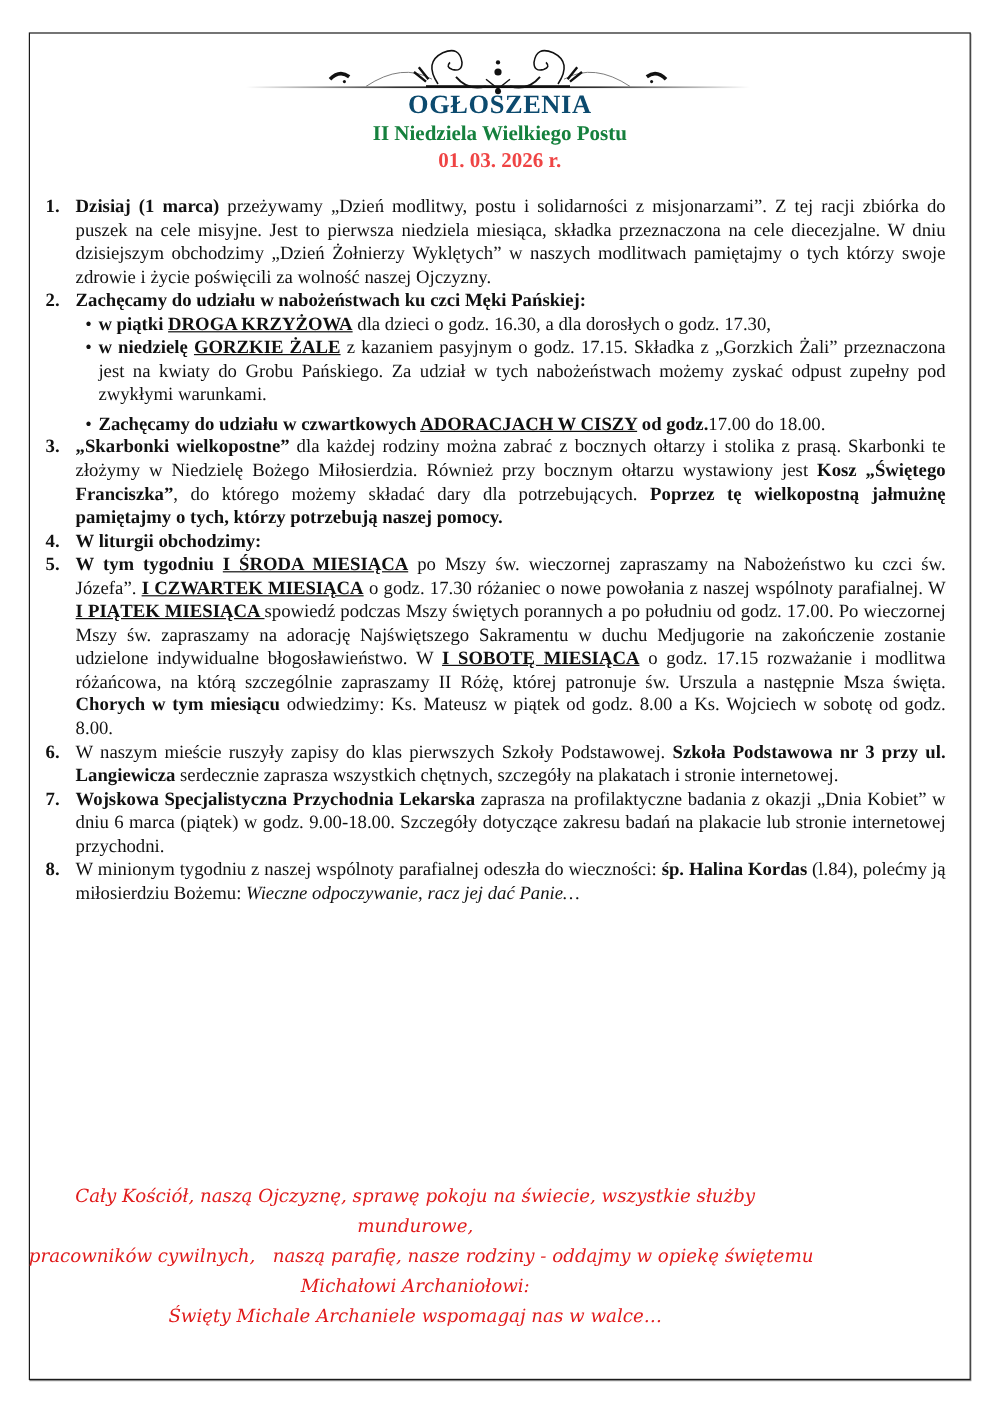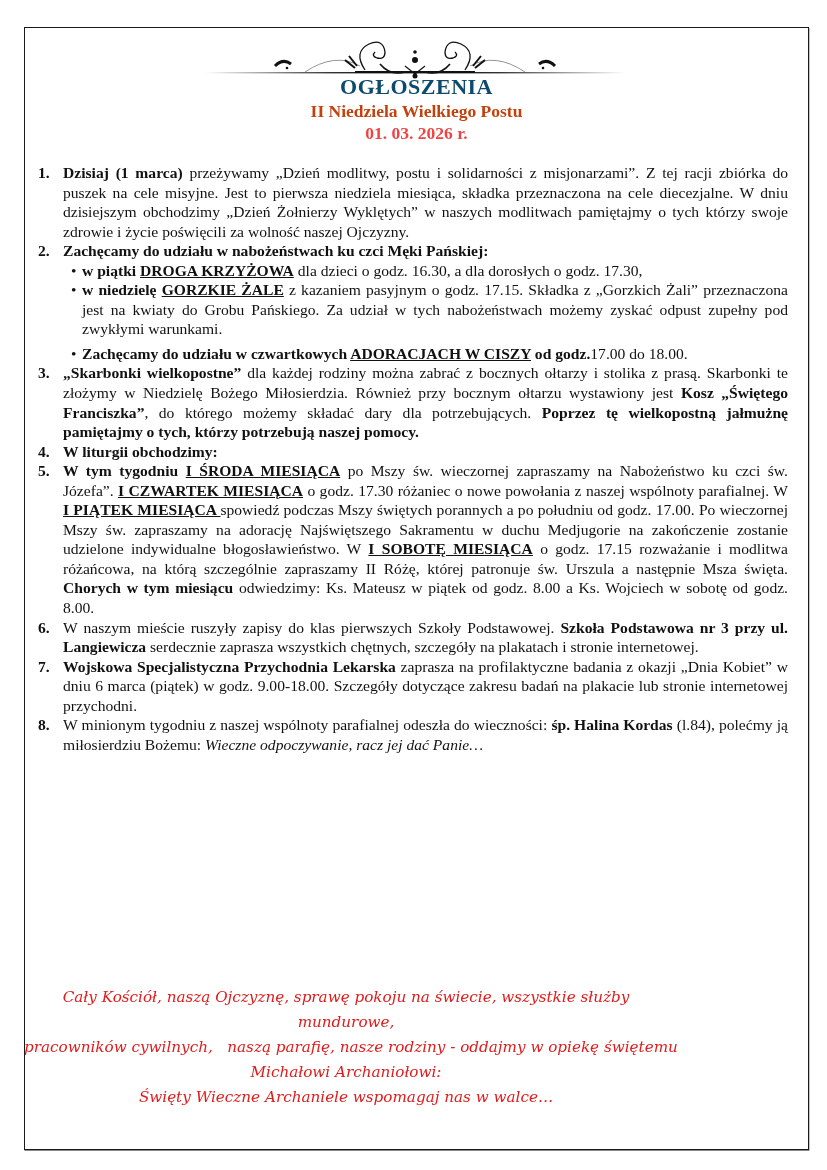--- a/index.html
+++ b/index.html
@@ -6,21 +6,21 @@
   body { width:827px; height:1170px; position:relative; overflow:hidden; }
   .page-frame {
     position:absolute; left:24px; top:27px; width:785px; height:1123px;
     border:1.5px solid #1a1a1a; box-sizing:border-box;
     box-shadow: 0.5px 1px 0 #888;
   }
   .ornament { position:absolute; left:205px; top:30px; width:420px; height:50px; }
   .header { position:absolute; left:24px; top:74px; width:785px; text-align:center;
     font-family:"Liberation Serif", serif; font-weight:bold; }
   .title { color:#0c4a6e; font-size:22px; line-height:26px; letter-spacing:0.5px; }
-  .subtitle { color:#c2410c; font-size:17.5px; line-height:22px; }
+  .subtitle { color:#15803d; font-size:17.5px; line-height:22px; }
   .date { color:#ef4444; font-size:17.5px; line-height:22px; }
 
   .content { position:absolute; left:38px; top:163px; width:750px;
     font-family:"Liberation Serif", serif; font-size:15.6px; line-height:19.55px; color:#111; }
   .item { position:relative; padding-left:25px; text-align:justify; }
   .item .num { position:absolute; left:0; top:0; font-weight:bold; }
   .b { font-weight:bold; }
   .u { text-decoration:underline; font-weight:bold;margin-top:12px; }
   .i { font-style:italic; }
   .bullet { position:relative; padding-left:44px; text-align:justify; }
@@ -123,14 +123,14 @@
   <div class="item">
     <span class="num">8.</span>
     <span>W minionym tygodniu z naszej wspólnoty parafialnej odeszła do wieczności: </span><span class="b">śp. Halina Kordas</span><span> (l.84), polećmy ją miłosierdziu Bożemu: </span><span class="i">Wieczne odpoczywanie, racz jej dać Panie…</span>
   </div>
 </div>
 
 <div class="closing">
   <div>Cały Kościół, naszą Ojczyznę, sprawę pokoju na świecie, wszystkie służby mundurowe,</div>
   <div style="white-space:pre;">pracowników cywilnych,   naszą parafię, nasze rodziny - oddajmy w opiekę świętemu</div>
   <div>Michałowi Archaniołowi:</div>
-  <div>Święty Wieczne Archaniele wspomagaj nas w walce…</div>
+  <div>Święty Michale Archaniele wspomagaj nas w walce…</div>
 </div>
 
 </body></html>

